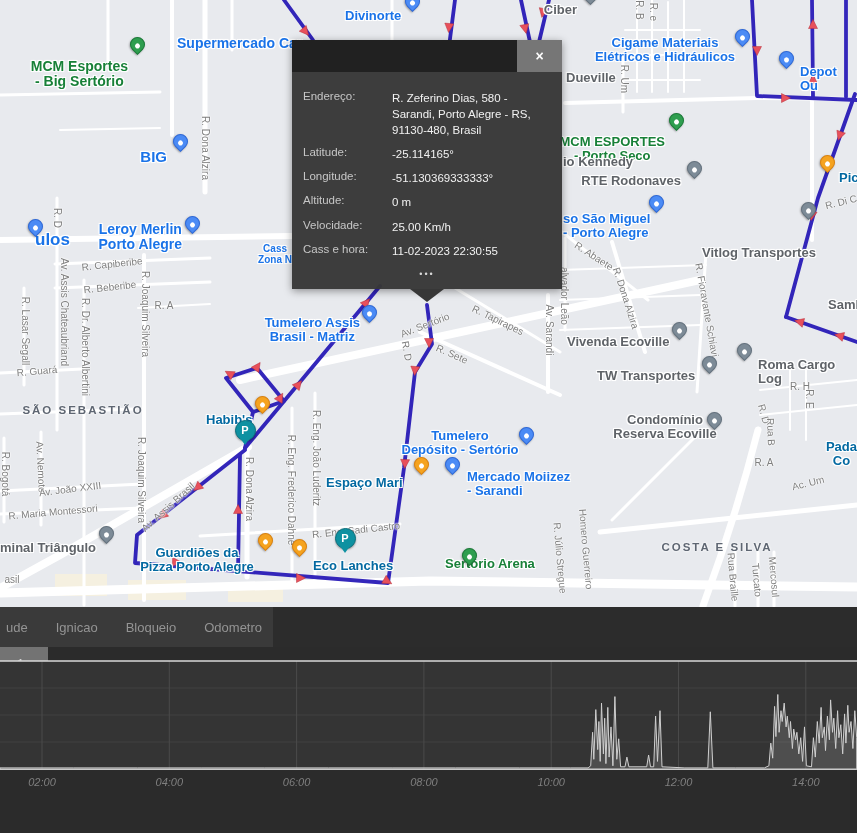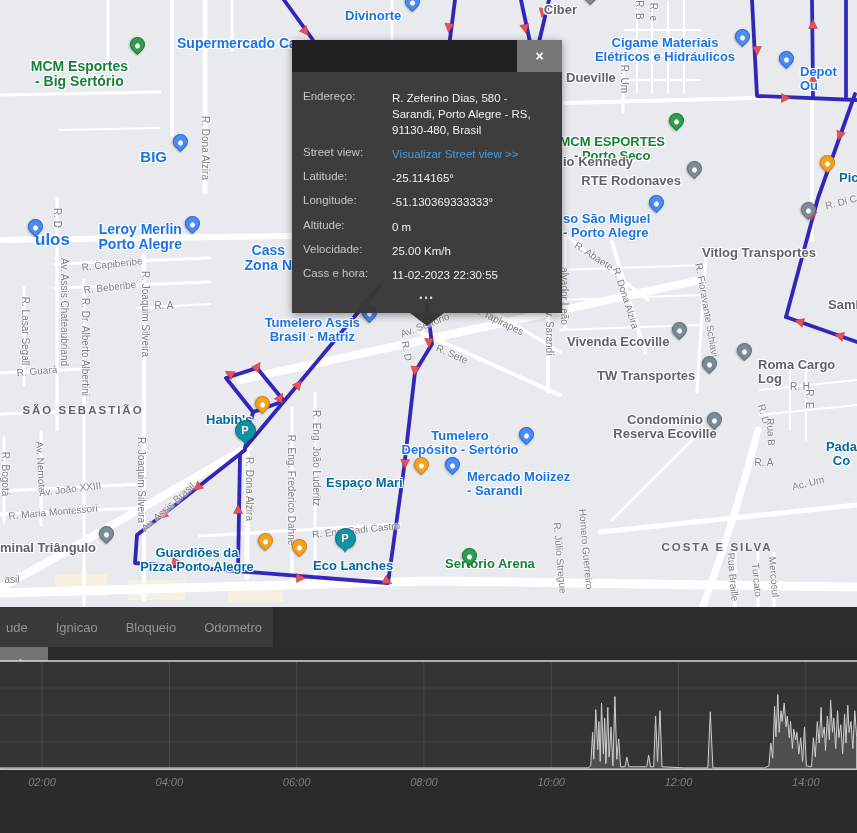--- a/index.html
+++ b/index.html
@@ -264,21 +264,21 @@
         <div class="poi c-gray al-r" style="left: 681px; top: 174px; font-size: 13px;">RTE Rodonaves</div>
         <div class="poi c-blue" style="left: 563px; top: 212px; font-size: 13px;">so São Miguel
 - Porto Alegre</div>
         <div class="poi c-orange" style="left: 839px; top: 171px; font-size: 13px;">Pic</div>
         <div class="poi c-gray" style="left: 702px; top: 246px; font-size: 13px;">Vitlog Transportes</div>
         <div class="poi c-gray" style="left: 828px; top: 298px; font-size: 13px;">Sambó</div>
         <div class="poi c-blue al-r" style="left: 167px; top: 149px; font-size: 15px;">BIG</div>
         <div class="poi c-blue al-r" style="left: 182px; top: 222px; font-size: 14px;">Leroy Merlin
 Porto Alegre</div>
         <div class="poi c-blue" style="left: 0px; top: 231px; font-size: 17px; margin-left: 35px;">ulos</div>
-        <div class="poi c-blue al-r" style="left: 292px; top: 243px; font-size: 14px;">Cass
+        <div class="poi c-blue al-r" style="left: 292px; top: 243px; font-size: 10px;">Cass
 Zona N</div>
         <div class="poi c-blue al-r" style="left: 360px; top: 316px; font-size: 13px;">Tumelero Assis
 Brasil - Matriz</div>
         <div class="poi c-gray" style="left: 567px; top: 335px; font-size: 13px;">Vivenda Ecoville</div>
         <div class="poi c-gray" style="left: 597px; top: 369px; font-size: 13px;">TW Transportes</div>
         <div class="poi c-gray" style="left: 758px; top: 358px; font-size: 13px;">Roma Cargo Log</div>
         <div class="poi c-gray al-c" style="left: 665px; top: 413px; font-size: 13px;">Condomínio
 Reserva Ecoville</div>
         <div class="poi c-blue al-c" style="left: 460px; top: 429px; font-size: 13px;">Tumelero
 Depósito - Sertório</div>
@@ -330,24 +330,20 @@
     <div id="popup-header">
       <div id="popup-close">×</div>
     </div>
     <div id="popup-body">
       <div id="p-rows">
           <div class="p-row">
             <span class="p-label">Endereço:</span>
             <span class="p-value">R. Zeferino Dias, 580 - Sarandi, Porto Alegre - RS, 91130-480, Brasil</span>
           </div>
           <div class="p-row">
-            <span class="p-label">Street view:</span>
-            <span class="p-value link">Visualizar Street view &gt;&gt;</span>
-          </div>
-          <div class="p-row">
             <span class="p-label">Latitude:</span>
             <span class="p-value">-25.114165°</span>
           </div>
           <div class="p-row">
             <span class="p-label">Longitude:</span>
             <span class="p-value">-51.130369333333°</span>
           </div>
           <div class="p-row">
             <span class="p-label">Altitude:</span>
             <span class="p-value">0 m</span>

